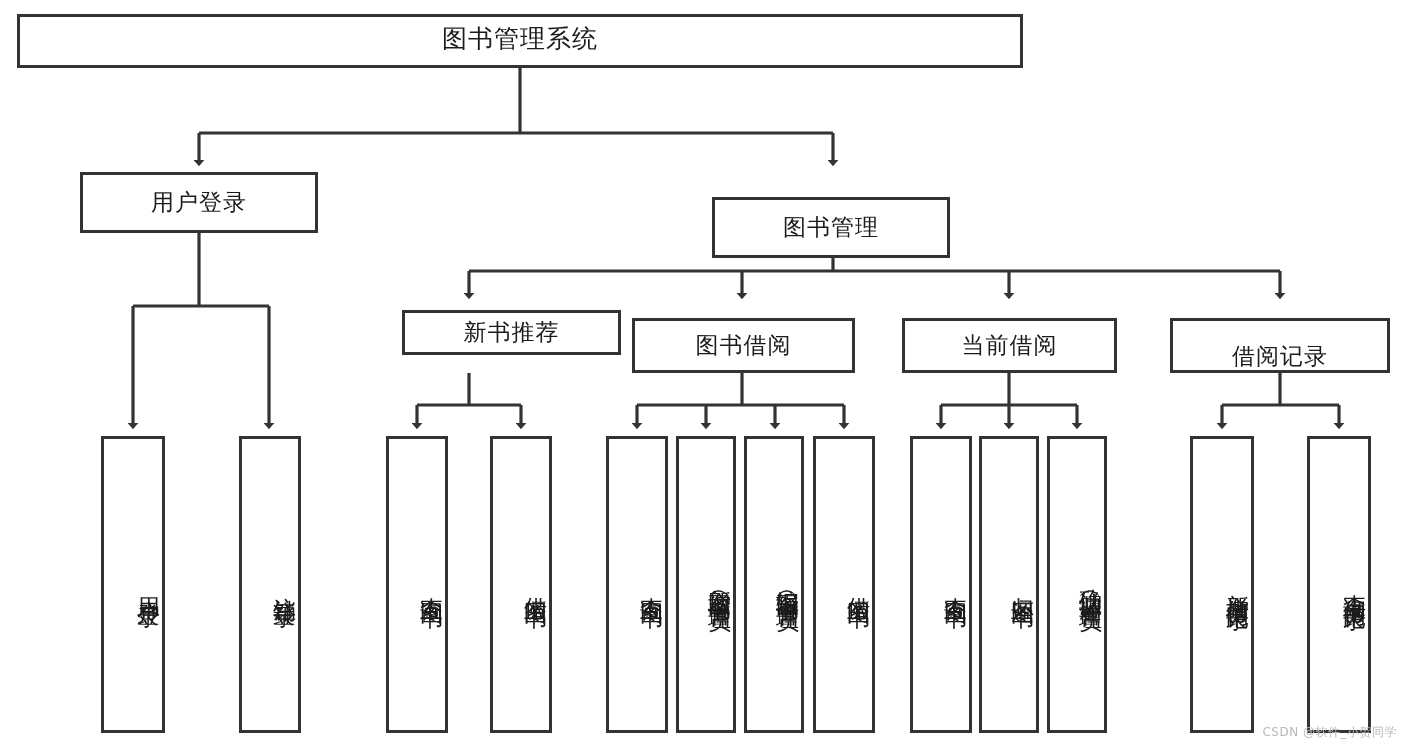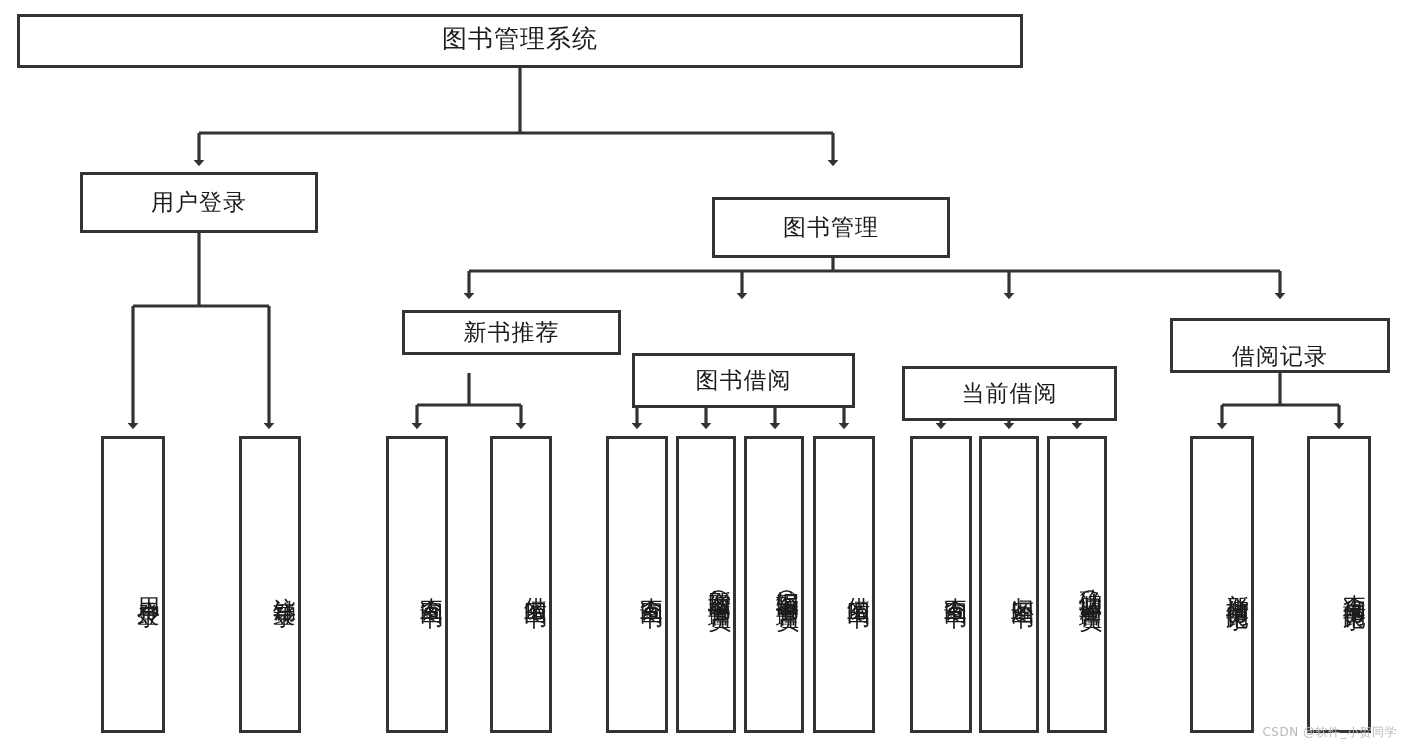--- a/index.html
+++ b/index.html
@@ -137,24 +137,24 @@
   <div class="node level1" style="left:80px;top:172px;width:238px;height:61px;">
     <span>用户登录</span>
   </div>
   <div class="node level1" style="left:712px;top:172px;width:238px;height:61px;margin-top:25px;">
     <span>图书管理</span>
   </div>
 
   <div class="node level2" style="left:360px;top:310px;width:219px;height:45px;margin-left:42px;">
     <span>新书推荐</span>
   </div>
-  <div class="node level2" style="left:632px;top:318px;width:223px;height:55px;margin-top:35px;">
+  <div class="node level2" style="left:632px;top:318px;width:223px;height:55px;">
     <span>图书借阅</span>
   </div>
-  <div class="node level2" style="left:902px;top:318px;width:215px;height:55px;margin-top:48px;">
+  <div class="node level2" style="left:902px;top:318px;width:215px;height:55px;">
     <span>当前借阅</span>
   </div>
   <div class="node level2" style="left:1170px;top:318px;width:220px;height:55px;align-items:flex-end;">
     <span>借阅记录</span>
   </div>
 
   <div class="node leaf" style="left:101px;top:436px;width:64px;height:297px;">
     <span>用户登录</span>
   </div>
   <div class="node leaf" style="left:239px;top:436px;width:62px;height:297px;">

